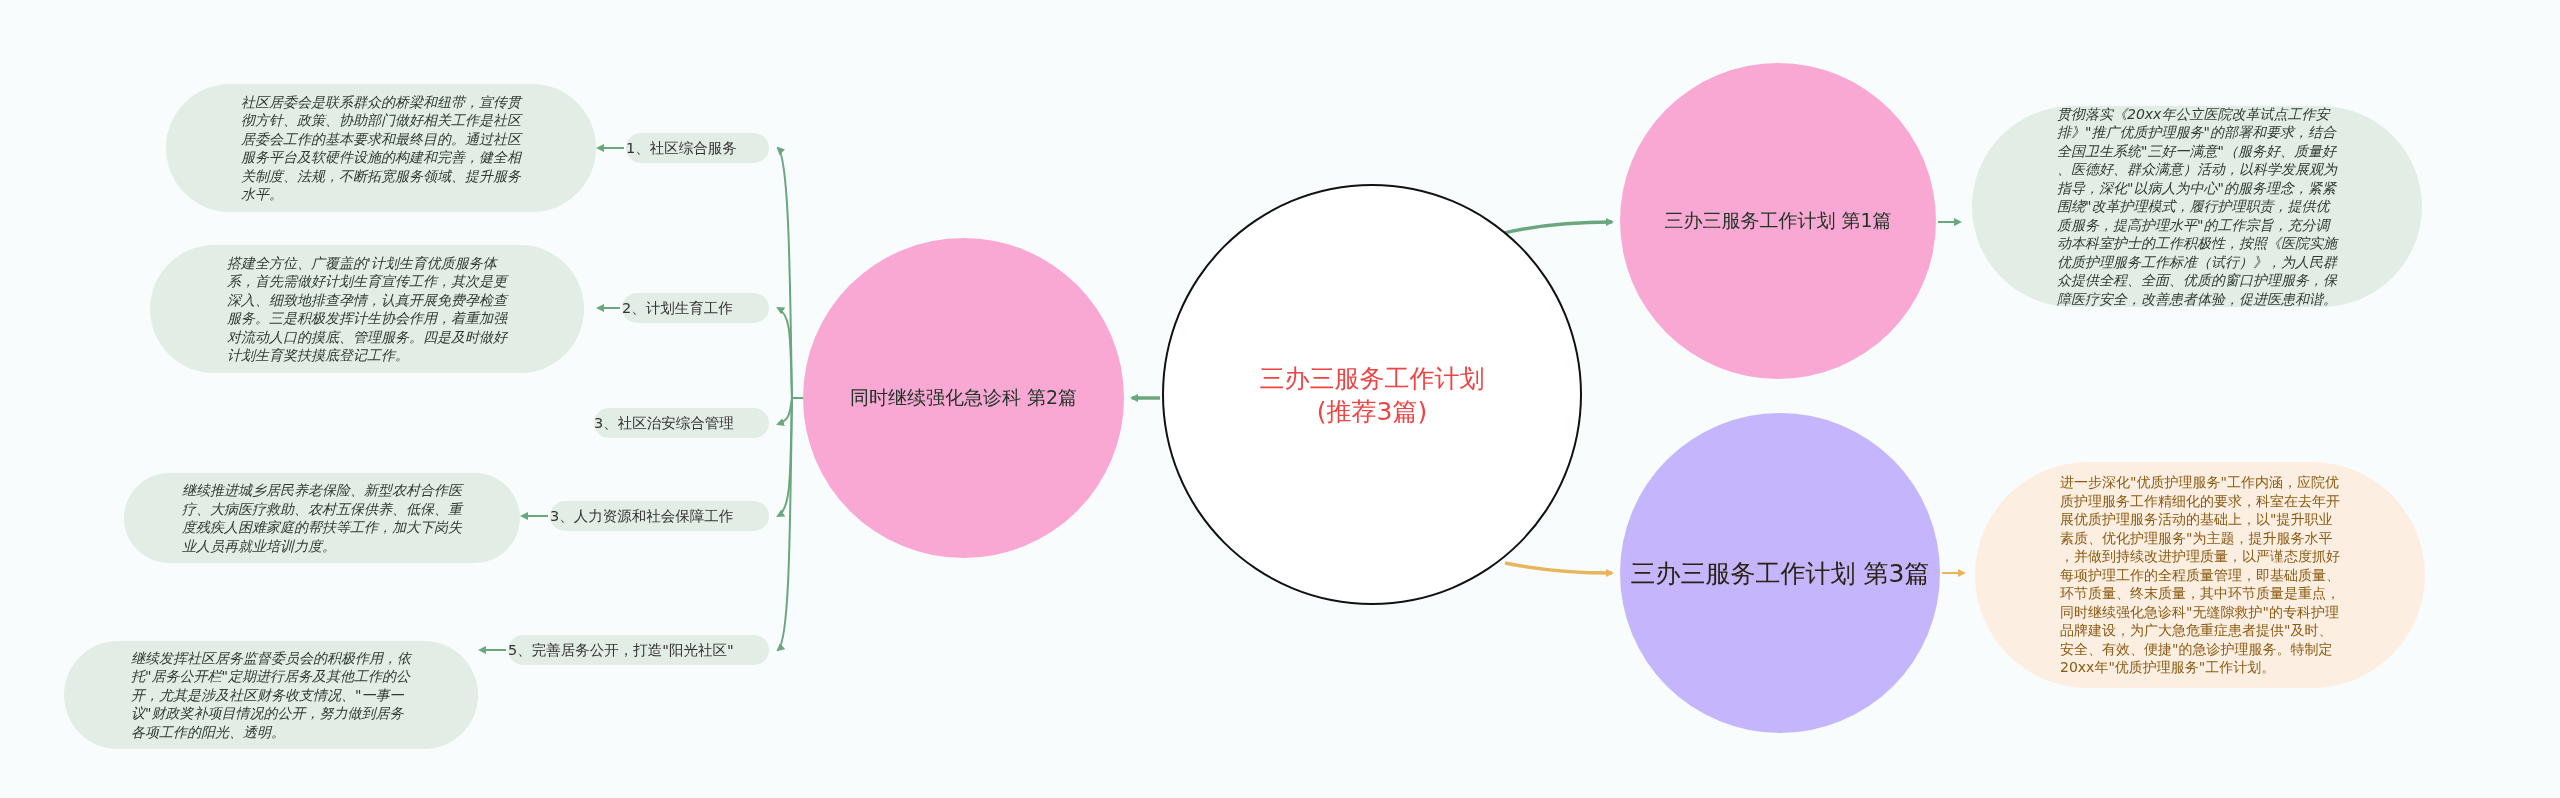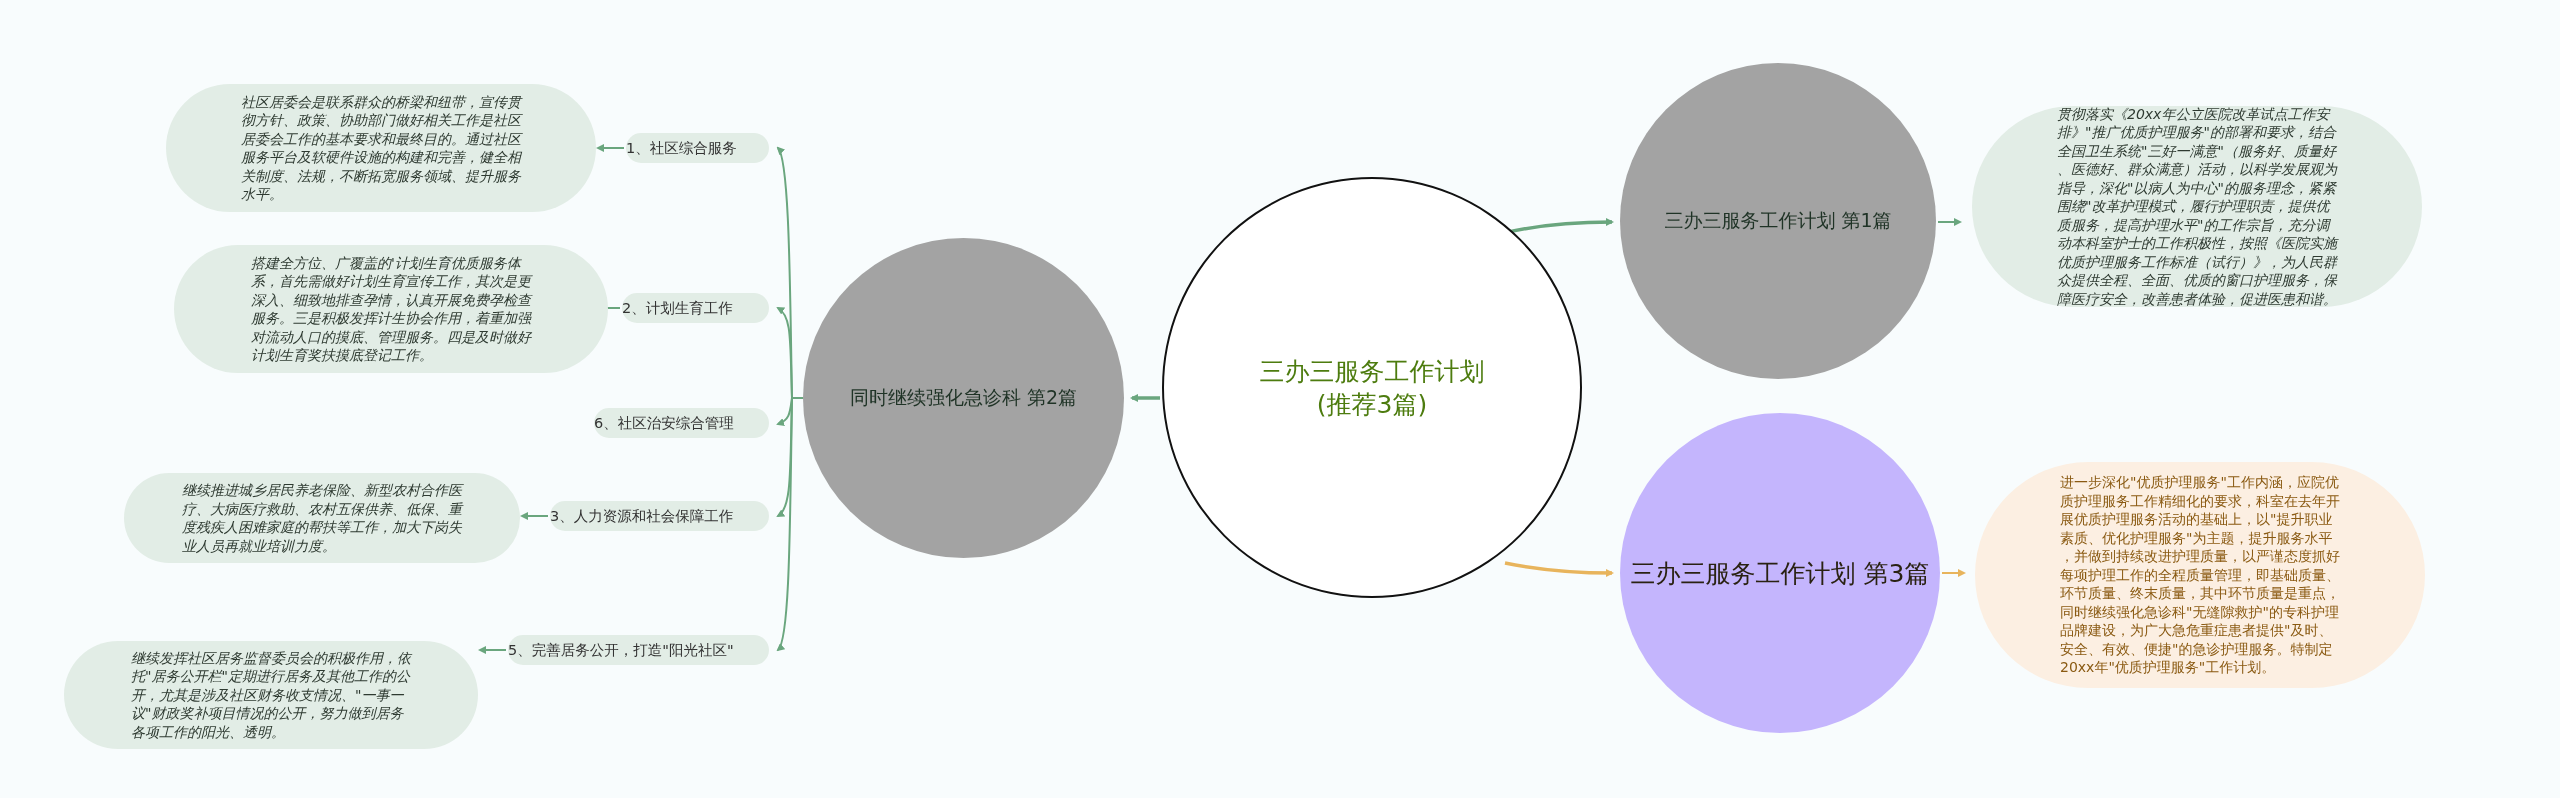--- a/index.html
+++ b/index.html
@@ -9,25 +9,25 @@
     font-family:"DejaVu Sans","Liberation Sans",sans-serif;
     color:#222;
   }
   svg.links { position:absolute; left:0; top:0; width:2560px; height:798px; pointer-events:none; }
   .circle {
     position:absolute; border-radius:50%;
     display:flex; align-items:center; justify-content:center; text-align:center;
     box-sizing:border-box;
   }
   .root {
-    left:1162px; top:177px; width:420px; height:421px;
+    left:1162px; top:184px; width:420px; height:421px;
     background:#ffffff; border:2px solid #111;
-    font-size:25px; line-height:33px; color:#4d7c0f; padding:0 88px;
+    font-size:25px; line-height:33px; color:#ef4444; padding:0 88px;
   }
-  .main-green { background:#a3a3a3; font-size:19px; color:#1f3326; }
+  .main-green { background:#f9a8d4; font-size:19px; color:#1f3326; }
   .main-orange { background:#c4b5fd; font-size:25px; color:#2a2212; }
   .c1 { left:1620px; top:63px; width:316px; height:316px; }
   .c2 { left:803px; top:238px; width:321px; height:320px; }
   .c3 { left:1620px; top:413px; width:320px; height:320px; }
   .pill {
     position:absolute; border-radius:20px; background:#e2ede6;
     font-size:14.5px; color:#333; display:flex; align-items:center; justify-content:flex-start;
     white-space:nowrap; box-sizing:border-box;
   }
   .bubble {
@@ -126,31 +126,31 @@
 彻方针、政策、协助部门做好相关工作是社区
 居委会工作的基本要求和最终目的。通过社区
 服务平台及软硬件设施的构建和完善，健全相
 关制度、法规，不断拓宽服务领域、提升服务
 水平。</div>
 </div>
 
 <div class="pill" style="left:622px;top:293px;width:147px;height:30px;">
   <span>2、计划生育工作</span>
 </div>
-<div class="bubble b-green" style="left:174px;top:245px;width:434px;height:128px;">
+<div class="bubble b-green" style="left:150px;top:245px;width:434px;height:128px;">
   <div class="txt">搭建全方位、广覆盖的'计划生育优质服务体
 系，首先需做好计划生育宣传工作，其次是更
 深入、细致地排查孕情，认真开展免费孕检查
 服务。三是积极发挥计生协会作用，着重加强
 对流动人口的摸底、管理服务。四是及时做好
 计划生育奖扶摸底登记工作。</div>
 </div>
 
 <div class="pill" style="left:594px;top:408px;width:175px;height:30px;">
-  <span>6、社区治安综合管理</span>
+  <span>3、社区治安综合管理</span>
 </div>
 
 <div class="pill" style="left:550px;top:501px;width:219px;height:30px;">
   <span>3、人力资源和社会保障工作</span>
 </div>
 <div class="bubble b-green" style="left:124px;top:473px;width:396px;height:90px;">
   <div class="txt">继续推进城乡居民养老保险、新型农村合作医
 疗、大病医疗救助、农村五保供养、低保、重
 度残疾人困难家庭的帮扶等工作，加大下岗失
 业人员再就业培训力度。</div>

